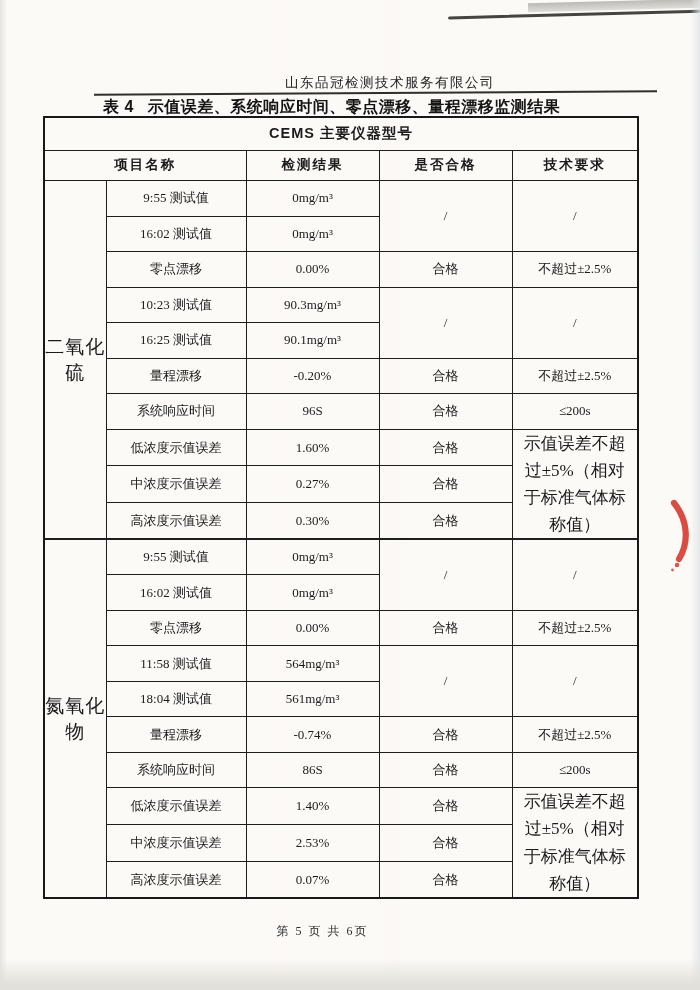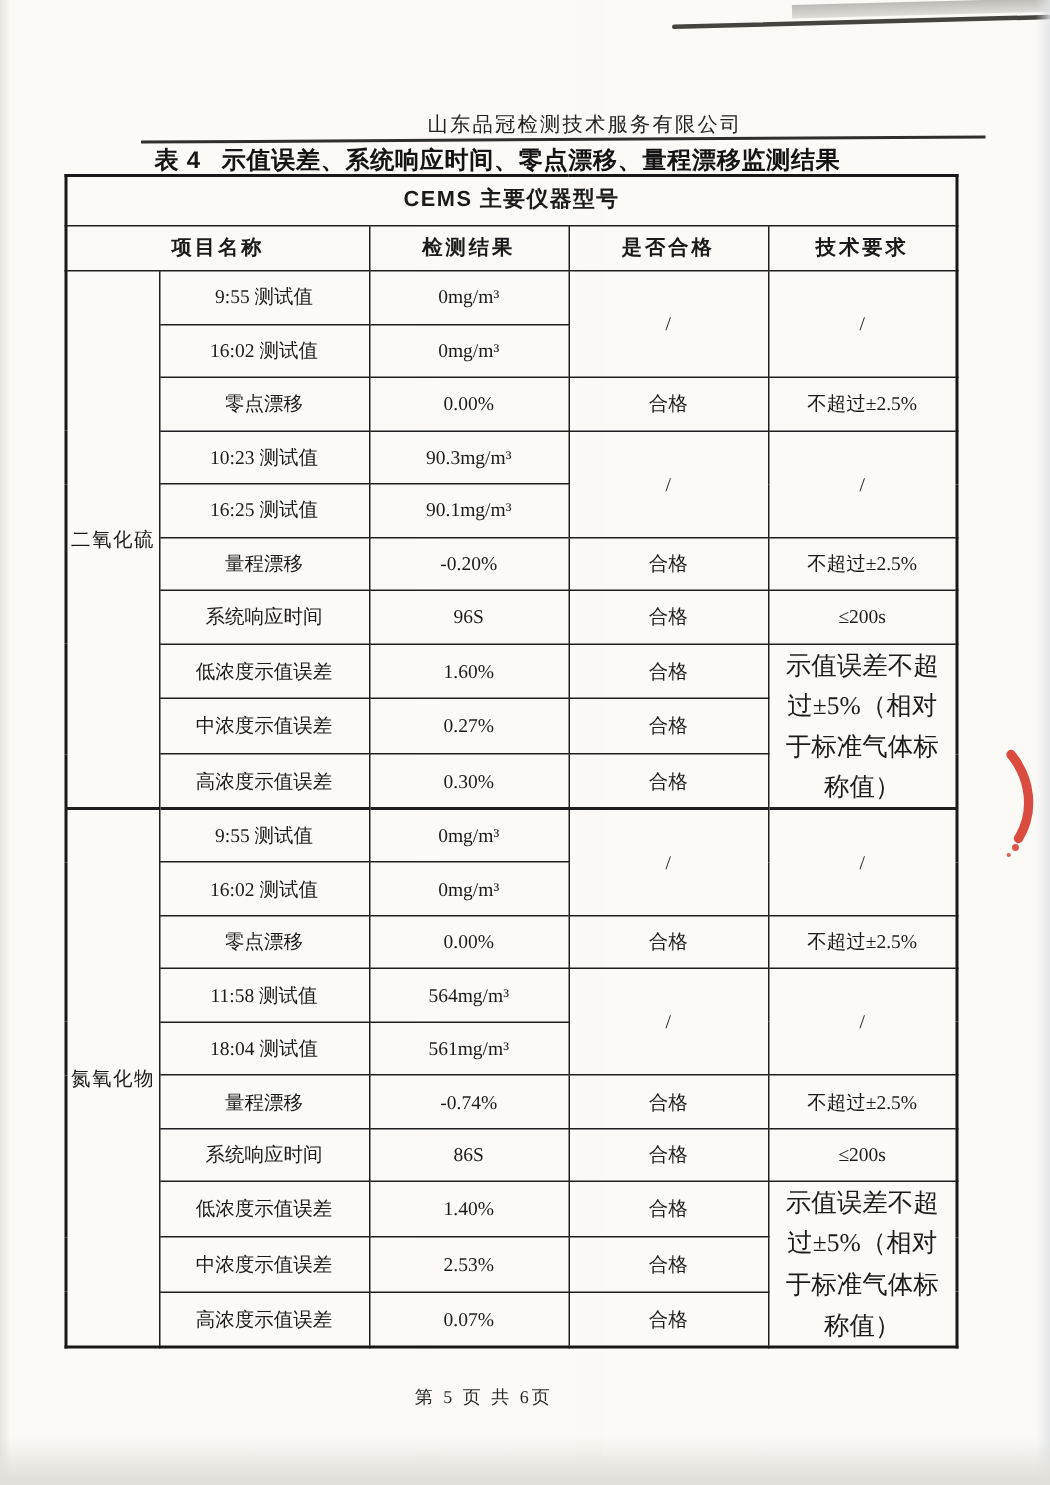--- a/index.html
+++ b/index.html
@@ -36,21 +36,21 @@
   table.rt{position:absolute;left:43px;top:116px;width:594px;
     border-collapse:collapse;table-layout:fixed;border:2.6px solid #181818;}
   .rt td{border:1.5px solid #1e1e1e;text-align:center;vertical-align:middle;
     color:#1b1b1b;font-size:13px;padding:0;line-height:1.35;overflow:hidden;}
   .rt tr.row-cems td{height:32px;font-family:"Liberation Sans",sans-serif;
     font-weight:bold;font-size:14.5px;letter-spacing:1px;}
   .rt tr.row-head td{height:29px;font-family:"Liberation Sans",sans-serif;
     font-weight:bold;font-size:13.5px;letter-spacing:2px;}
   .rt tr.dr{height:35.5px;}
   .rt tr.sec td{border-top-width:2.2px;}
-  .rt td.grp{font-size:13px;letter-spacing:1px;}
+  .rt td.grp{font-size:19px;letter-spacing:1px;}
   .rt td.req-merged{font-size:17px;padding:0 5px;line-height:1.6;border-radius:23px;}
   
   .footer{position:absolute;top:923px;left:0;width:645px;text-align:center;
     font-size:12px;letter-spacing:2px;color:#2a2a2a;}
 </style>
 </head>
 <body>
 
 <div class="scan-top-shadow"></div>
 <div class="scan-top-line"></div>

